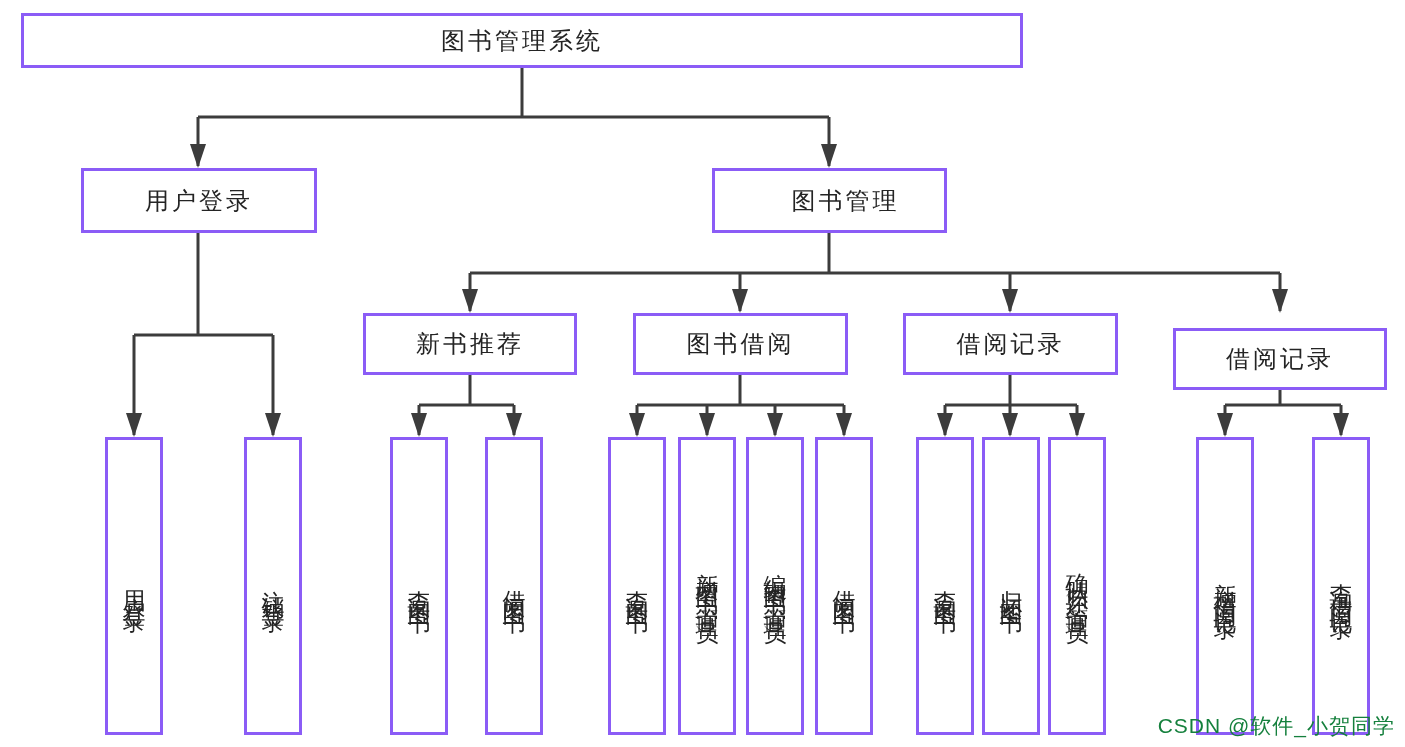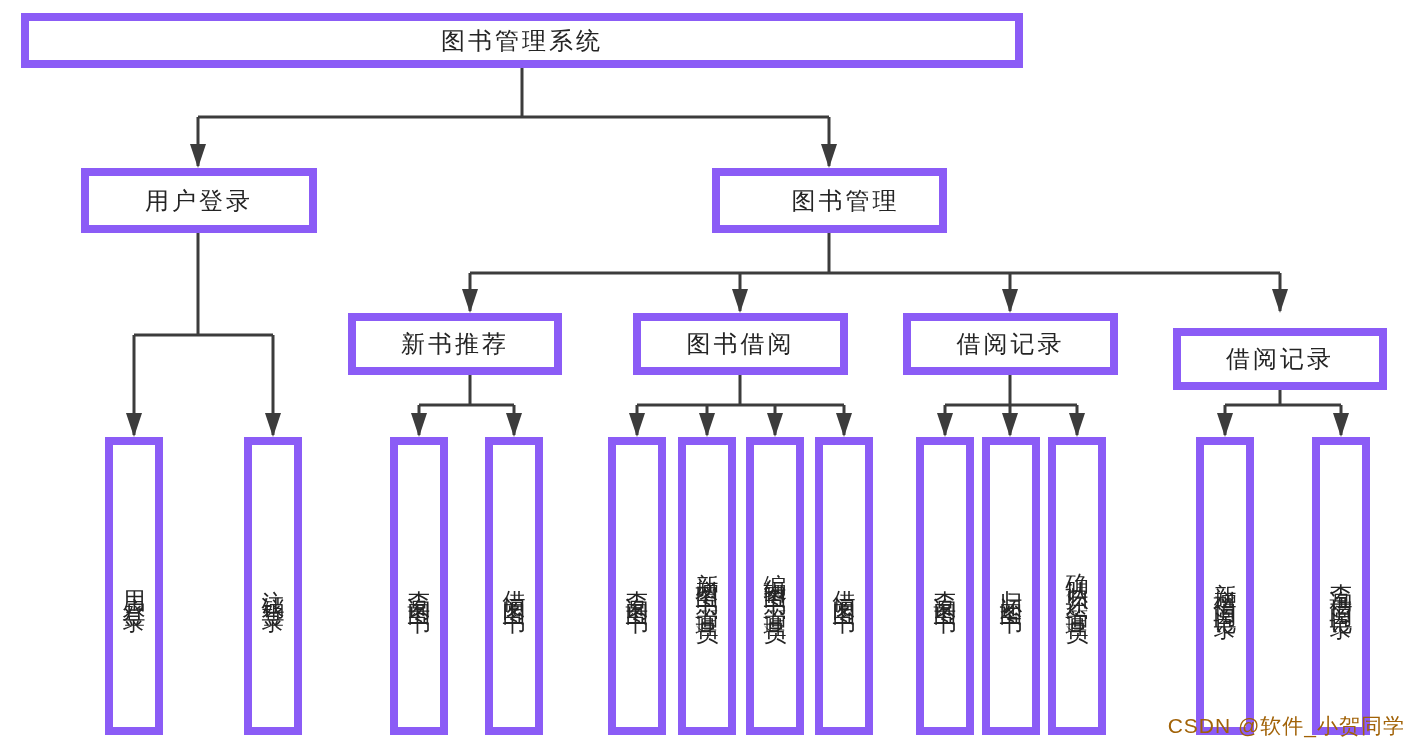--- a/index.html
+++ b/index.html
@@ -3,31 +3,31 @@
 <meta charset="utf-8">
 <style>
   html,body { margin:0; padding:0; background:#ffffff; }
   .stage {
     position:relative; width:1405px; height:747px; background:#ffffff;
     font-family:"Liberation Sans", sans-serif; overflow:hidden;
   }
   .connectors { position:absolute; left:0; top:0; z-index:1; }
   .box {
     position:absolute; box-sizing:border-box; background:#ffffff;
-    border:8px solid #8b5cf6; display:flex; align-items:center; justify-content:center;
+    border:3px solid #8b5cf6; display:flex; align-items:center; justify-content:center;
     color:#242424; z-index:2; text-align:center;
   }
   .hbox { font-size:24px; letter-spacing:3px; white-space:nowrap; }
   .vbox {
     writing-mode:vertical-rl; text-orientation:mixed;
     font-size:23px; letter-spacing:7px; line-height:1;
   }
   .watermark {
-    position:absolute; right:0; bottom:7px; z-index:3;
-    color:#a16207; font-size:21px; letter-spacing:1px; white-space:nowrap;
+    position:absolute; right:10px; bottom:7px; z-index:3;
+    color:#15803d; font-size:21px; letter-spacing:1px; white-space:nowrap;
   }
 </style>
 </head>
 <body>
 
 <div class="stage">
 
   <svg class="connectors" width="1405" height="747" viewBox="0 0 1405 747">
     <path fill="none" stroke="#3c3c3c" stroke-width="3" d="M522 68 V117 M198 117 H829 M198 117 V166 M829 117 V166
          M198 233 V335 M134 335 H273 M134 335 V435 M273 335 V435
@@ -57,21 +57,21 @@
       <polygon points="1217,413 1233,413 1225,437"></polygon>
       <polygon points="1333,413 1349,413 1341,437"></polygon>
     </g>
   </svg>
 
   <div class="box hbox" style="left:21px; top:13px; width:1002px; height:55px;">图书管理系统</div>
 
   <div class="box hbox" style="left:81px; top:168px; width:236px; height:65px;">用户登录</div>
   <div class="box hbox" style="left:712px; top:168px; width:235px; height:65px;padding-left:32px;">图书管理</div>
 
-  <div class="box hbox" style="left:348px; top:313px; width:214px; height:62px;">新书推荐</div>
+  <div class="box hbox" style="left:363px; top:313px; width:214px; height:62px;">新书推荐</div>
   <div class="box hbox" style="left:633px; top:313px; width:215px; height:62px;">图书借阅</div>
   <div class="box hbox" style="left:903px; top:313px; width:215px; height:62px;">借阅记录</div>
   <div class="box hbox" style="left:1173px; top:313px; width:214px; height:62px;margin-top:15px;">借阅记录</div>
 
   <div class="box vbox" style="left:105px; top:437px; width:58px; height:298px;">用户登录</div>
   <div class="box vbox" style="left:244px; top:437px; width:58px; height:298px;">注销登录</div>
 
   <div class="box vbox" style="left:390px; top:437px; width:58px; height:298px;">查询图书</div>
   <div class="box vbox" style="left:485px; top:437px; width:58px; height:298px;">借阅图书</div>
 

